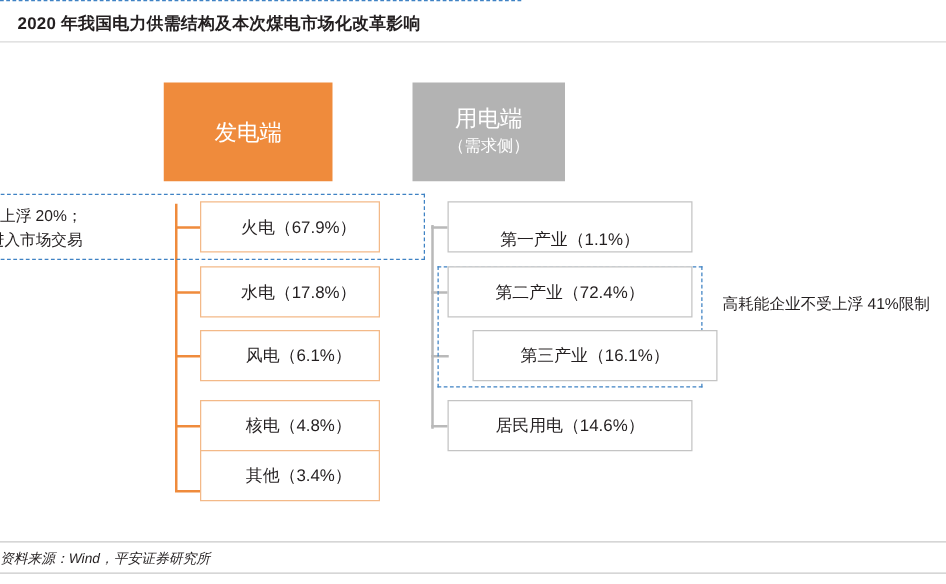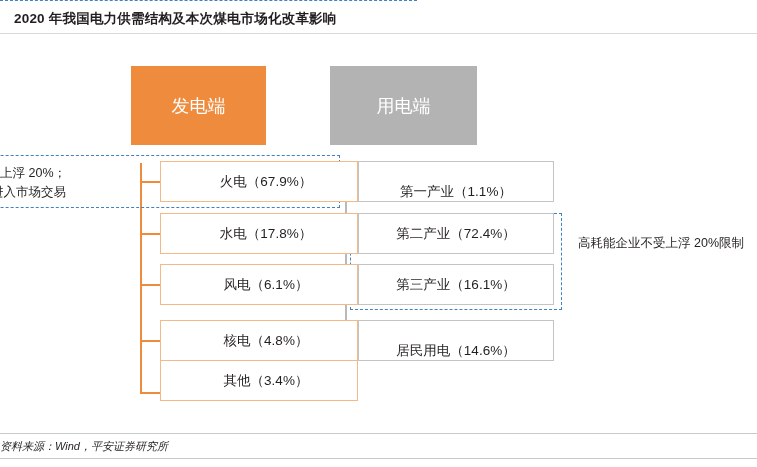--- a/index.html
+++ b/index.html
@@ -87,41 +87,41 @@
   .hdr-gen {
     left: 131px;
     top: 66px;
     width: 135px;
     height: 79px;
     background: #ef8b3c;
   }
   .hdr-use {
     left: 330px;
     top: 66px;
-    width: 147px;
+    width: 122px;
     height: 79px;
     background: #b3b3b3;
   }
 
   
   .item {
     position: absolute;
     box-sizing: border-box;
     display: flex;
     align-items: center;
     justify-content: center;
     background: #ffffff;
     font-size: 13.5px;
     color: #231f20;
     white-space: nowrap;
   }
   .item-gen {
     border: 1.4px solid #f3b988;
     left: 160px;
-    width: 198px;
+    width: 144px;
     height: 41px;
     padding-left: 14px;
   }
   .item-use {
     border: 1.4px solid #c4c4c4;
     left: 358px;
     width: 196px;
     height: 41px;
   }
 
@@ -217,20 +217,21 @@
 <div class="gconn gconn-h" style="top:181px;"></div>
 <div class="gconn gconn-h" style="top:233px;"></div>
 <div class="gconn gconn-h" style="top:284px;"></div>
 <div class="gconn gconn-h" style="top:340px;"></div>
 
 <div class="hdr hdr-gen">
   <div class="l1">发电端</div>
 </div>
 <div class="hdr hdr-use">
   <div class="l1">用电端</div>
+  <div class="l2">（需求侧）</div>
 </div>
 
 <div class="dash-box band-upper"></div>
 <div class="band-lower-right"></div>
 <div class="dash-box dash-second-third"></div>
 
 <div class="item item-gen" style="top:161px;">
   <span>火电（67.9%）</span>
 </div>
 <div class="item item-gen" style="top:213px;text-align:center;">
@@ -245,30 +246,30 @@
 <div class="item item-gen" style="top:360px;">
   <span>其他（3.4%）</span>
 </div>
 
 <div class="item item-use" style="top:161px;align-items:flex-end;">
   <span>第一产业（1.1%）</span>
 </div>
 <div class="item item-use" style="top:213px;">
   <span>第二产业（72.4%）</span>
 </div>
-<div class="item item-use" style="top:264px;">
+<div class="item item-use" style="top:264px;margin-left:20px;">
   <span>第三产业（16.1%）</span>
 </div>
-<div class="item item-use" style="top:320px;align-items:flex-end;">
+<div class="item item-use" style="top:320px;">
   <span>居民用电（14.6%）</span>
 </div>
 
 <div class="note note-left">
   <div>最高上浮 20%；</div>
   <div>进入市场交易</div>
 </div>
 <div class="note note-right">
-  <div>高耗能企业不受上浮 20%限制</div>
+  <div>高耗能企业不受上浮 41%限制</div>
 </div>
 
 <div class="footer-rule-top"></div>
 <div class="footer-text">资料来源：Wind，平安证券研究所</div>
 <div class="footer-rule-bottom"></div>
 
 </body></html>

